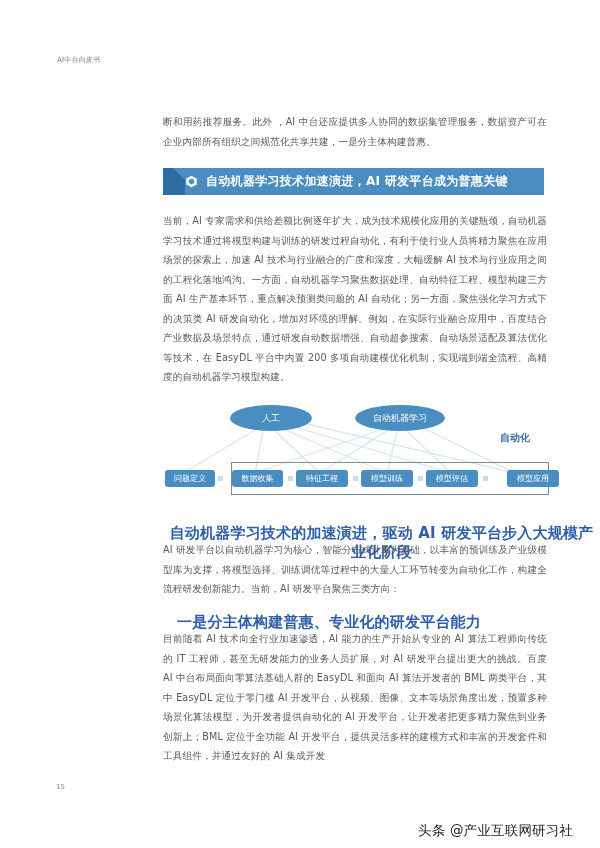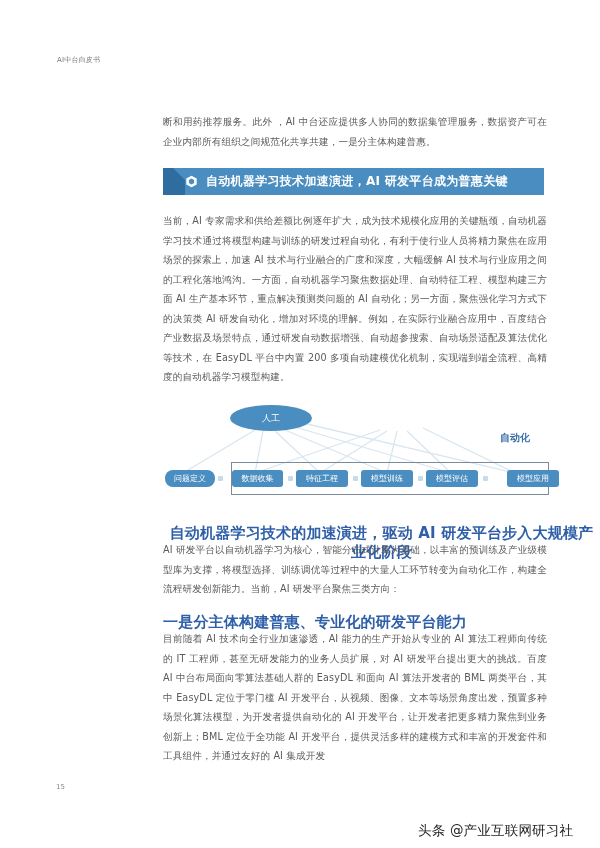--- a/index.html
+++ b/index.html
@@ -19,21 +19,21 @@
   .ellipse { position:absolute; height:26px; background:#4a8dc0; border-radius:50%; color:#fff;
              font-size:9px; text-align:center; line-height:26px; }
   .step { position:absolute; height:17px; background:#4a8dc0; border-radius:3px; color:#fff; font-size:8px;
           text-align:center; line-height:17px; }
   .frame { position:absolute; left:76px; top:67px; width:316px; height:31px; border:1px solid #7c8a9a; }
   .auto-label { position:absolute; left:345px; top:36px; font-size:10px; color:#3b6fa8; font-weight:bold; }
   .connector { position:absolute; width:5px; height:5px; background:#c6dcea; border-radius:1px; }
   .subhead { position:absolute; left:163px; font-size:15px; color:#2e5fa8; font-weight:bold; letter-spacing:0.2px;text-align:center; }
   .sh1 { top:524px; }
   .p2 { top:540px; }
-  .sh2 { top:613px; }
+  .sh2 { top:613px;margin-left:14px; }
   .p3 { top:629px; }
   .page-num { position:absolute; left:56px; top:783px; font-size:7px; color:#888; }
   .watermark { position:absolute; left:418px; top:822px; font-size:13.5px; color:#222; letter-spacing:0.2px;
                text-shadow:0 0 2px #fff, 0 0 1px #fff; }
 </style>
 </head>
 <body>
 
 <div class="header-title">AI中台白皮书</div>
 
@@ -64,32 +64,33 @@
 
       <line x1="225" y1="35" x2="100" y2="78"></line>
       <line x1="232" y1="36" x2="165" y2="78"></line>
       <line x1="242" y1="36" x2="232" y2="78"></line>
       <line x1="252" y1="36" x2="296" y2="78"></line>
       <line x1="268" y1="33" x2="360" y2="78"></line>
     </g>
   </svg>
 
   <div class="ellipse" style="left:75px; top:10px; width:82px;">人工</div>
+  <div class="ellipse" style="left:200px; top:10px; width:90px;">自动机器学习</div>
 
   <div class="auto-label">自动化</div>
 
   <div class="frame"></div>
 
   <div class="connector" style="left:63px; top:81px;"></div>
   <div class="connector" style="left:133px; top:81px;"></div>
   <div class="connector" style="left:198px; top:81px;"></div>
   <div class="connector" style="left:263px; top:81px;"></div>
   <div class="connector" style="left:328px; top:81px;"></div>
 
-  <div class="step" style="left:10px; top:75px; width:50px;border-radius:8px;">问题定义</div>
+  <div class="step" style="left:10px; top:75px; width:50px;">问题定义</div>
   <div class="step" style="left:77px; top:75px; width:51px;">数据收集</div>
   <div class="step" style="left:141px; top:75px; width:52px;">特征工程</div>
   <div class="step" style="left:206px; top:75px; width:52px;">模型训练</div>
   <div class="step" style="left:271px; top:75px; width:52px;">模型评估</div>
   <div class="step" style="left:352px; top:75px; width:52px;">模型应用</div>
 </div>
 
 <div class="subhead sh1">自动机器学习技术的加速演进，驱动 AI 研发平台步入大规模产业化阶段</div>
 <p class="para p2" style="margin:0;">AI 研发平台以自动机器学习为核心，智能分布式计算为基础，以丰富的预训练及产业级模型库为支撑，将模型选择、训练调优等过程中的大量人工环节转变为自动化工作，构建全流程研发创新能力。当前，AI 研发平台聚焦三类方向：</p>
 

